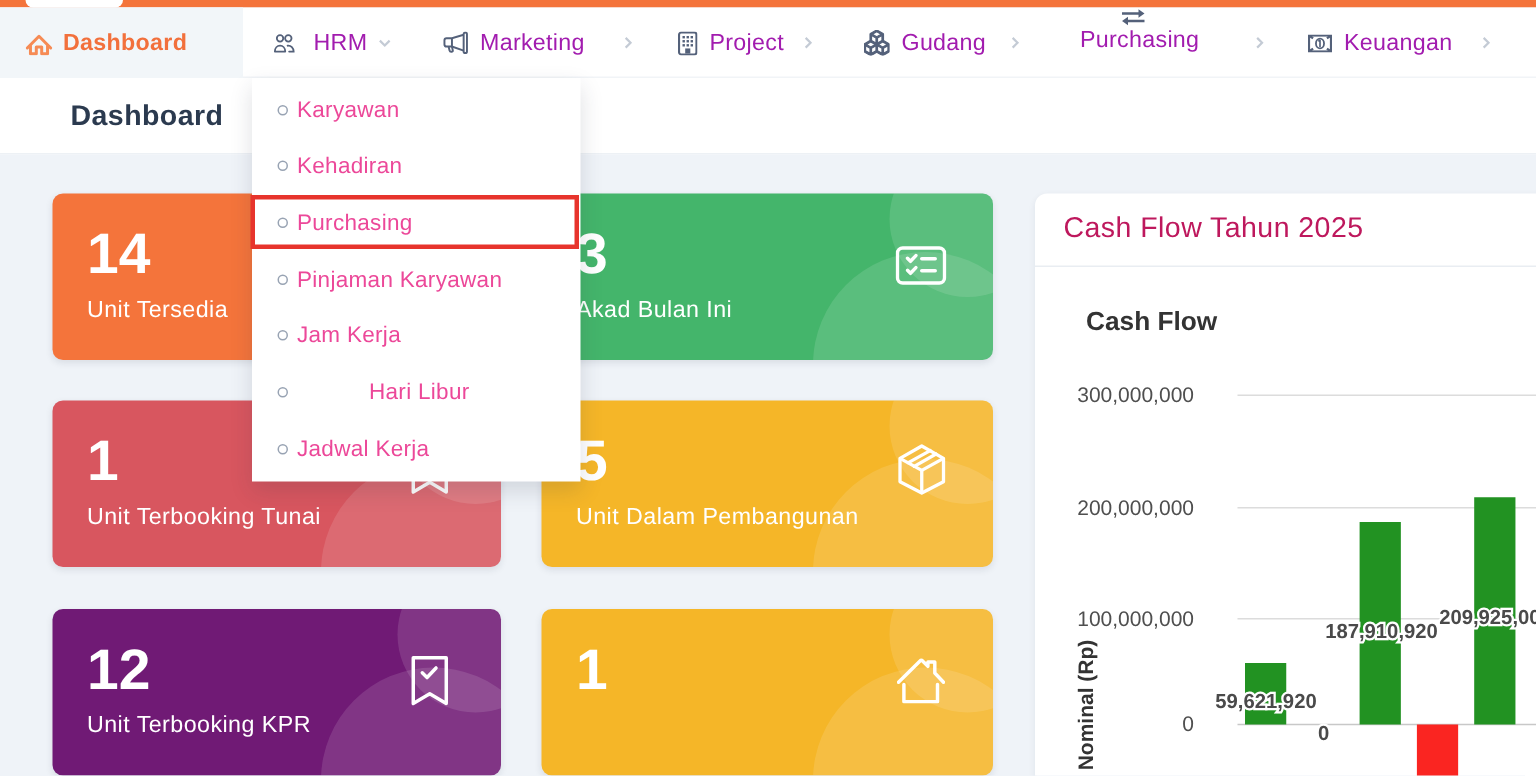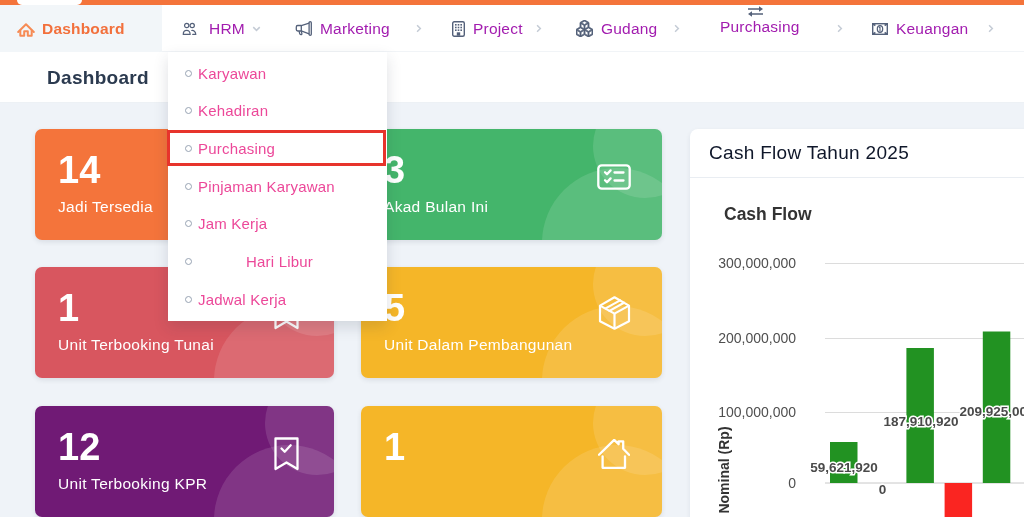--- a/index.html
+++ b/index.html
@@ -32,21 +32,21 @@
 .card .ic { position:absolute; right:30px; top:30px; }
 #card-a { left:35px; top:129px; background:#f4743b; }
 #card-b { left:361px; top:129px; width:301px; background:#44b56b; }
 #card-c { left:35px; top:267px; background:#d8565f; }
 #card-d { left:361px; top:267px; width:301px; background:#f5b628; }
 #card-e { left:35px; top:406px; background:#701a75; }
 #card-f { left:361px; top:406px; width:301px; background:#f5b628; }
 
 
 #chart { position:absolute; left:690px; top:129px; width:350px; height:420px; background:#fff; border-radius:8px 0 0 0; box-shadow:0 2px 5px rgba(30,40,60,0.08); }
-#chart .hd { position:absolute; left:19px; top:0; height:48px; display:flex; align-items:center; font-size:19px; color:#0f172a; letter-spacing:.3px; }
+#chart .hd { position:absolute; left:19px; top:0; height:48px; display:flex; align-items:center; font-size:19px; color:#be185d; letter-spacing:.3px; }
 #chart .hr { position:absolute; left:0; top:48px; width:350px; height:1px; background:#e9edf2; }
 
 
 #dd { position:absolute; left:168px; top:52px; width:219px; height:269px; background:#fff; box-shadow:0 6px 14px rgba(40,50,70,0.15); }
 .dditem { position:absolute; left:0; width:219px; height:37px; display:flex; align-items:center; color:#ec4899; font-size:15px; letter-spacing:.2px; }
 .dditem .b { width:7px; height:7px; border:1.5px solid #98a3b3; border-radius:50%; margin-left:17px; }
 .dditem .tx { margin-left:6px; }
 #redbox { position:absolute; left:167px; top:130px; width:219px; height:36px; border:3px solid #e7342c; }
 </style>
 </head>
@@ -163,21 +163,21 @@
   </div>
 
   <div id="titlebar">
       <div class="t">Dashboard</div>
     </div>
 
   <div class="card" id="card-a">
     <div class="c1"></div>
       <div class="c2"></div>
     <div class="num">14</div>
-      <div class="lbl">Jadi Tersedia</div>
+      <div class="lbl">Unit Tersedia</div>
   </div>
   <div class="card" id="card-b">
     <div class="c1"></div>
       <div class="c2"></div>
     <div class="num">3</div>
       <div class="lbl">Akad Bulan Ini</div>
     <svg class="ic" style="right:31px; top:35px;" width="34" height="26" viewBox="0 0 34 26" fill="none" stroke="#fff" stroke-width="2.3">
         <rect x="1.3" y="1.3" width="31.4" height="23.4" rx="3.5"></rect>
         <path d="M8 8.2 l2 2 l3.6-3.8" stroke-linecap="round" stroke-linejoin="round"></path>
         <path d="M8 16.2 l2 2 l3.6-3.8" stroke-linecap="round" stroke-linejoin="round"></path>

